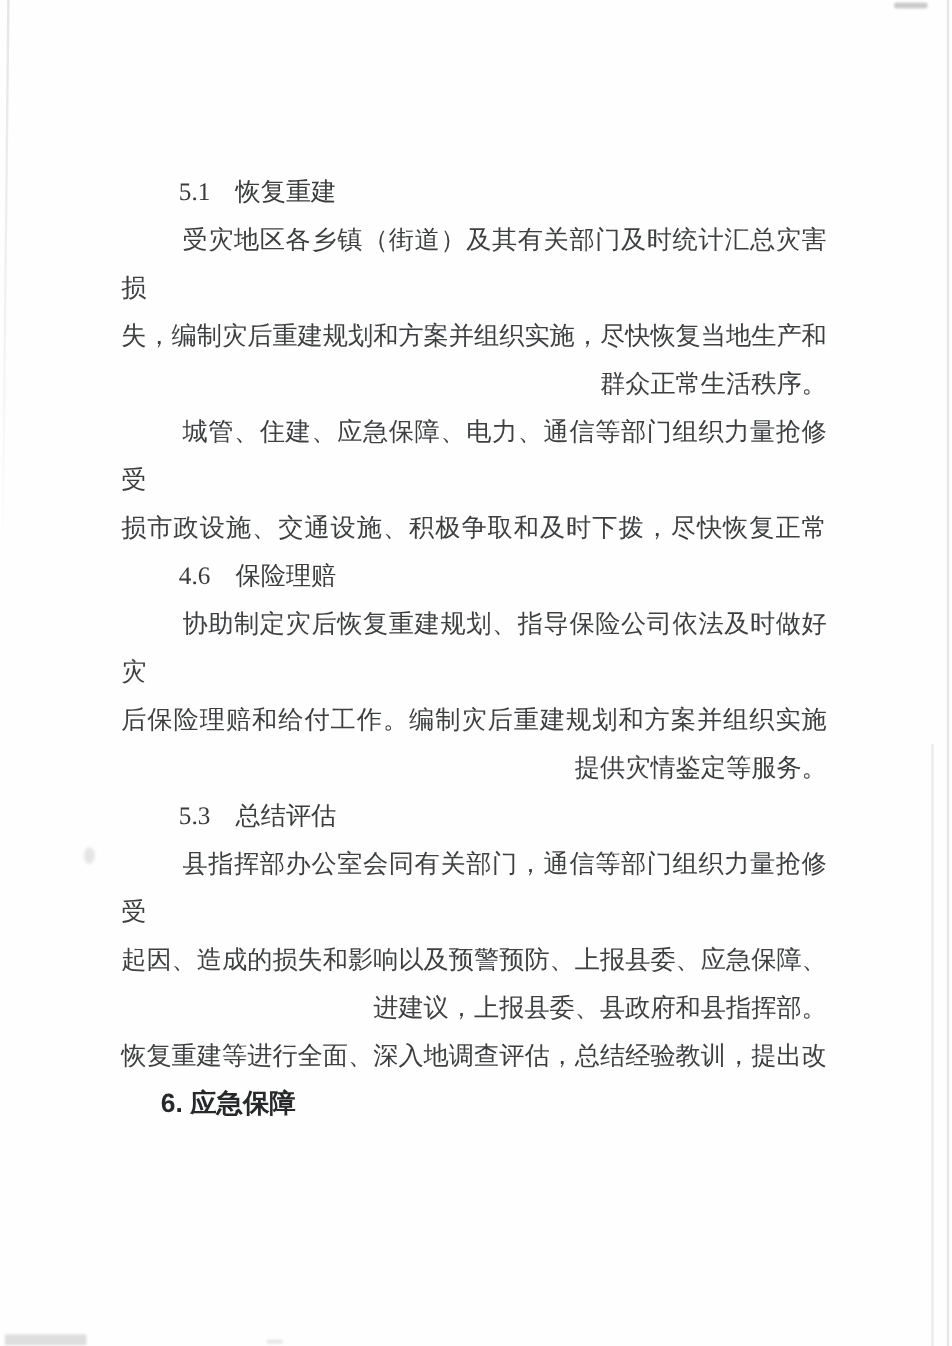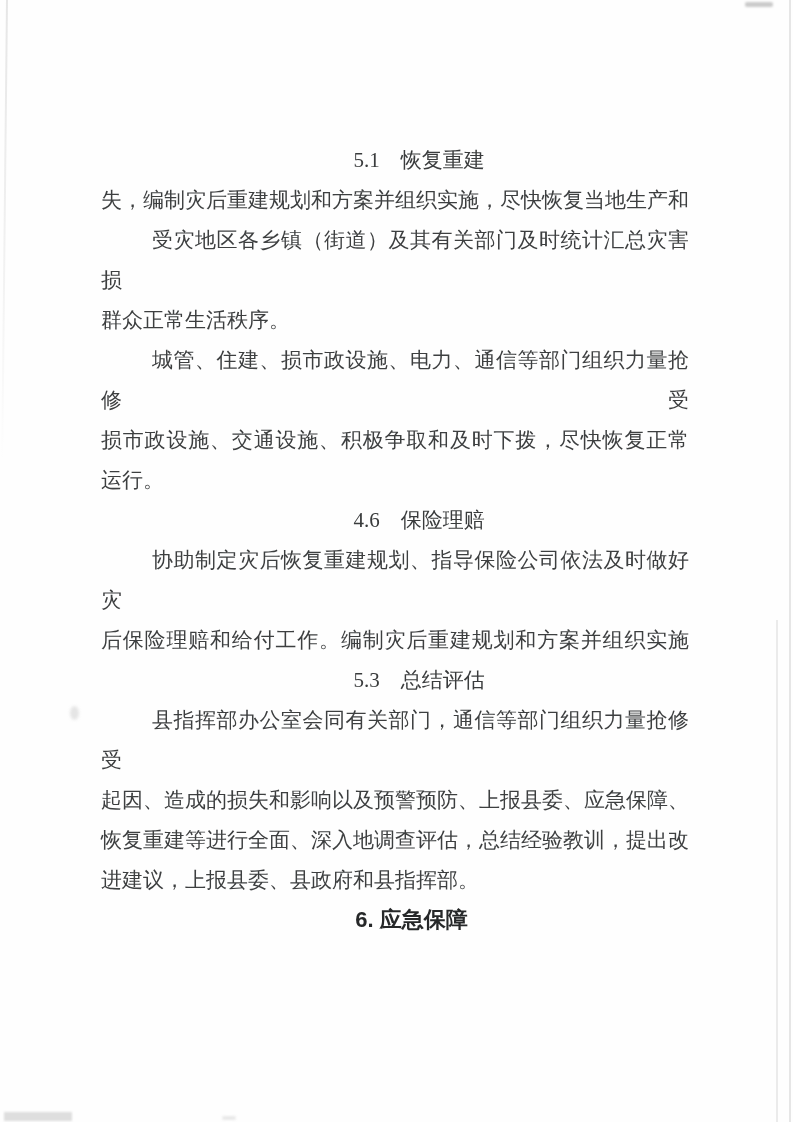--- a/index.html
+++ b/index.html
@@ -20,30 +20,29 @@
     left: 101px;
     top: 140px;
     width: 588px;
   }
   .block { margin: 0; padding: 0; }
   .line, .h-sub, .h-main {
     font-size: 21px;
     line-height: 40px;
     color: #3d3f40;
     white-space: nowrap;
-    text-align: center;
   }
   
   .fill {
     text-align: justify;
     text-align-last: justify;
     white-space: normal;
   }
   .first { text-indent: 51px; }
-  .end { text-align: left; }
+  .end { text-align: right; }
   .h-sub {
     padding-left: 48px;
     color: #3a3c3d;
   }
   .h-main {
     padding-left: 33px;
     font-family: "Liberation Sans", "DejaVu Sans", sans-serif;
     font-weight: 700;
     font-size: 22px;
     color: #262829;
@@ -106,37 +105,37 @@
   <div class="artifact top-right-dash"></div>
   <div class="artifact right-edge-line"></div>
   <div class="artifact right-inner-line"></div>
   <div class="artifact bottom-left-strip"></div>
   <div class="artifact bottom-speck"></div>
   <div class="artifact margin-smudge"></div>
 
   <main class="content" id="content">
       <div class="block h-sub">5.1　恢复重建</div>
       <div class="block paragraph">
+        <div class="line first fill">受灾地区各乡镇（街道）及其有关部门及时统计汇总灾害损</div>
         <div class="line fill">失，编制灾后重建规划和方案并组织实施，尽快恢复当地生产和</div>
-        <div class="line first fill">受灾地区各乡镇（街道）及其有关部门及时统计汇总灾害损</div>
         <div class="line end">群众正常生活秩序。</div>
       </div>
       <div class="block paragraph">
-        <div class="line first fill">城管、住建、损市政设施、电力、通信等部门组织力量抢修受</div>
+        <div class="line first fill">城管、住建、应急保障、电力、通信等部门组织力量抢修受</div>
         <div class="line fill">损市政设施、交通设施、积极争取和及时下拨，尽快恢复正常</div>
-        <div class="line end">运行。</div>
       </div>
       <div class="block h-sub">4.6　保险理赔</div>
       <div class="block paragraph">
         <div class="line first fill">协助制定灾后恢复重建规划、指导保险公司依法及时做好灾</div>
         <div class="line fill">后保险理赔和给付工作。编制灾后重建规划和方案并组织实施</div>
+        <div class="line end">提供灾情鉴定等服务。</div>
       </div>
       <div class="block h-sub">5.3　总结评估</div>
       <div class="block paragraph">
         <div class="line first fill">县指挥部办公室会同有关部门，通信等部门组织力量抢修受</div>
         <div class="line fill">起因、造成的损失和影响以及预警预防、上报县委、应急保障、</div>
+        <div class="line end">进建议，上报县委、县政府和县指挥部。</div>
         <div class="line fill">恢复重建等进行全面、深入地调查评估，总结经验教训，提出改</div>
-        <div class="line end">进建议，上报县委、县政府和县指挥部。</div>
       </div>
       <div class="block h-main">6. 应急保障</div>
     </main>
 
 </div>
 
 </body></html>

